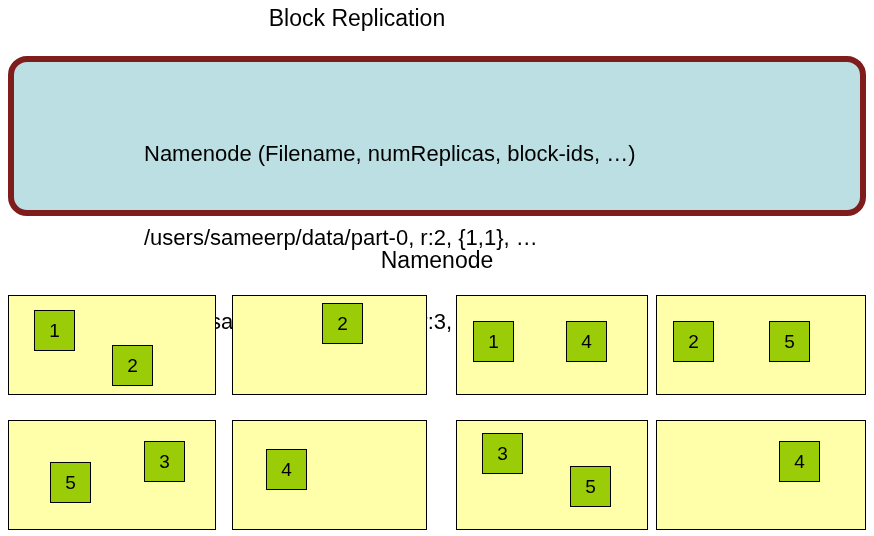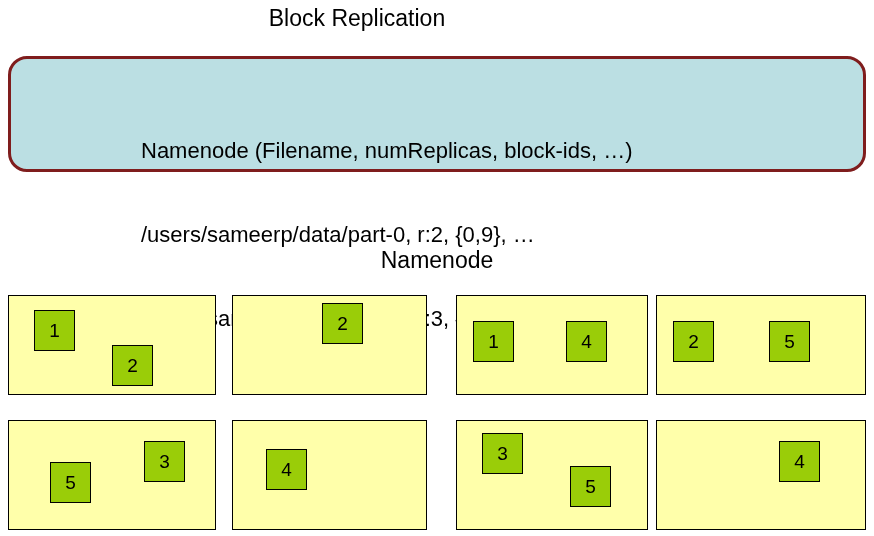--- a/index.html
+++ b/index.html
@@ -30,24 +30,24 @@
     color: #000000;
     white-space: pre;
   }
 
   
   #namenode-panel {
     position: absolute;
     left: 8px;
     top: 56px;
     width: 858px;
-    height: 116px;
+    height: 160px;
     box-sizing: border-box;
     background: #bbdfe3;
-    border: 3px solid #7f1d1d;
+    border: 6px solid #7f1d1d;
     border-radius: 19px;
   }
   #namenode-lines {
     position: absolute;
     left: 130px;
     top: 22px;
     font-size: 22px;
     line-height: 28px;
     white-space: pre;
     color: #000000;
@@ -90,21 +90,21 @@
 </head>
 <body>
 
 <div id="stage">
 
   <div id="diagram-title">Block Replication</div>
 
   <div id="namenode-panel">
     <div id="namenode-lines">
       <div>Namenode (Filename, numReplicas, block-ids, …)</div>
-      <div>/users/sameerp/data/part-0, r:2, {0,9}, …</div>
+      <div>/users/sameerp/data/part-0, r:2, {1,1}, …</div>
       <div>/users/sameerp/data/part-1, r:3, {2,4,5}, …</div>
     </div>
   </div>
 
   <div id="datanodes-label">Namenode</div>
 
   <div id="datanodes-layer">
       <div class="datanode" style="left: 8px; top: 295px; width: 208px; height: 100px;">
         <div class="block" style="left: 25px; top: 14px; width: 41px; height: 41px;">1</div>
         <div class="block" style="left: 103px; top: 49px; width: 41px; height: 41px;">2</div>

